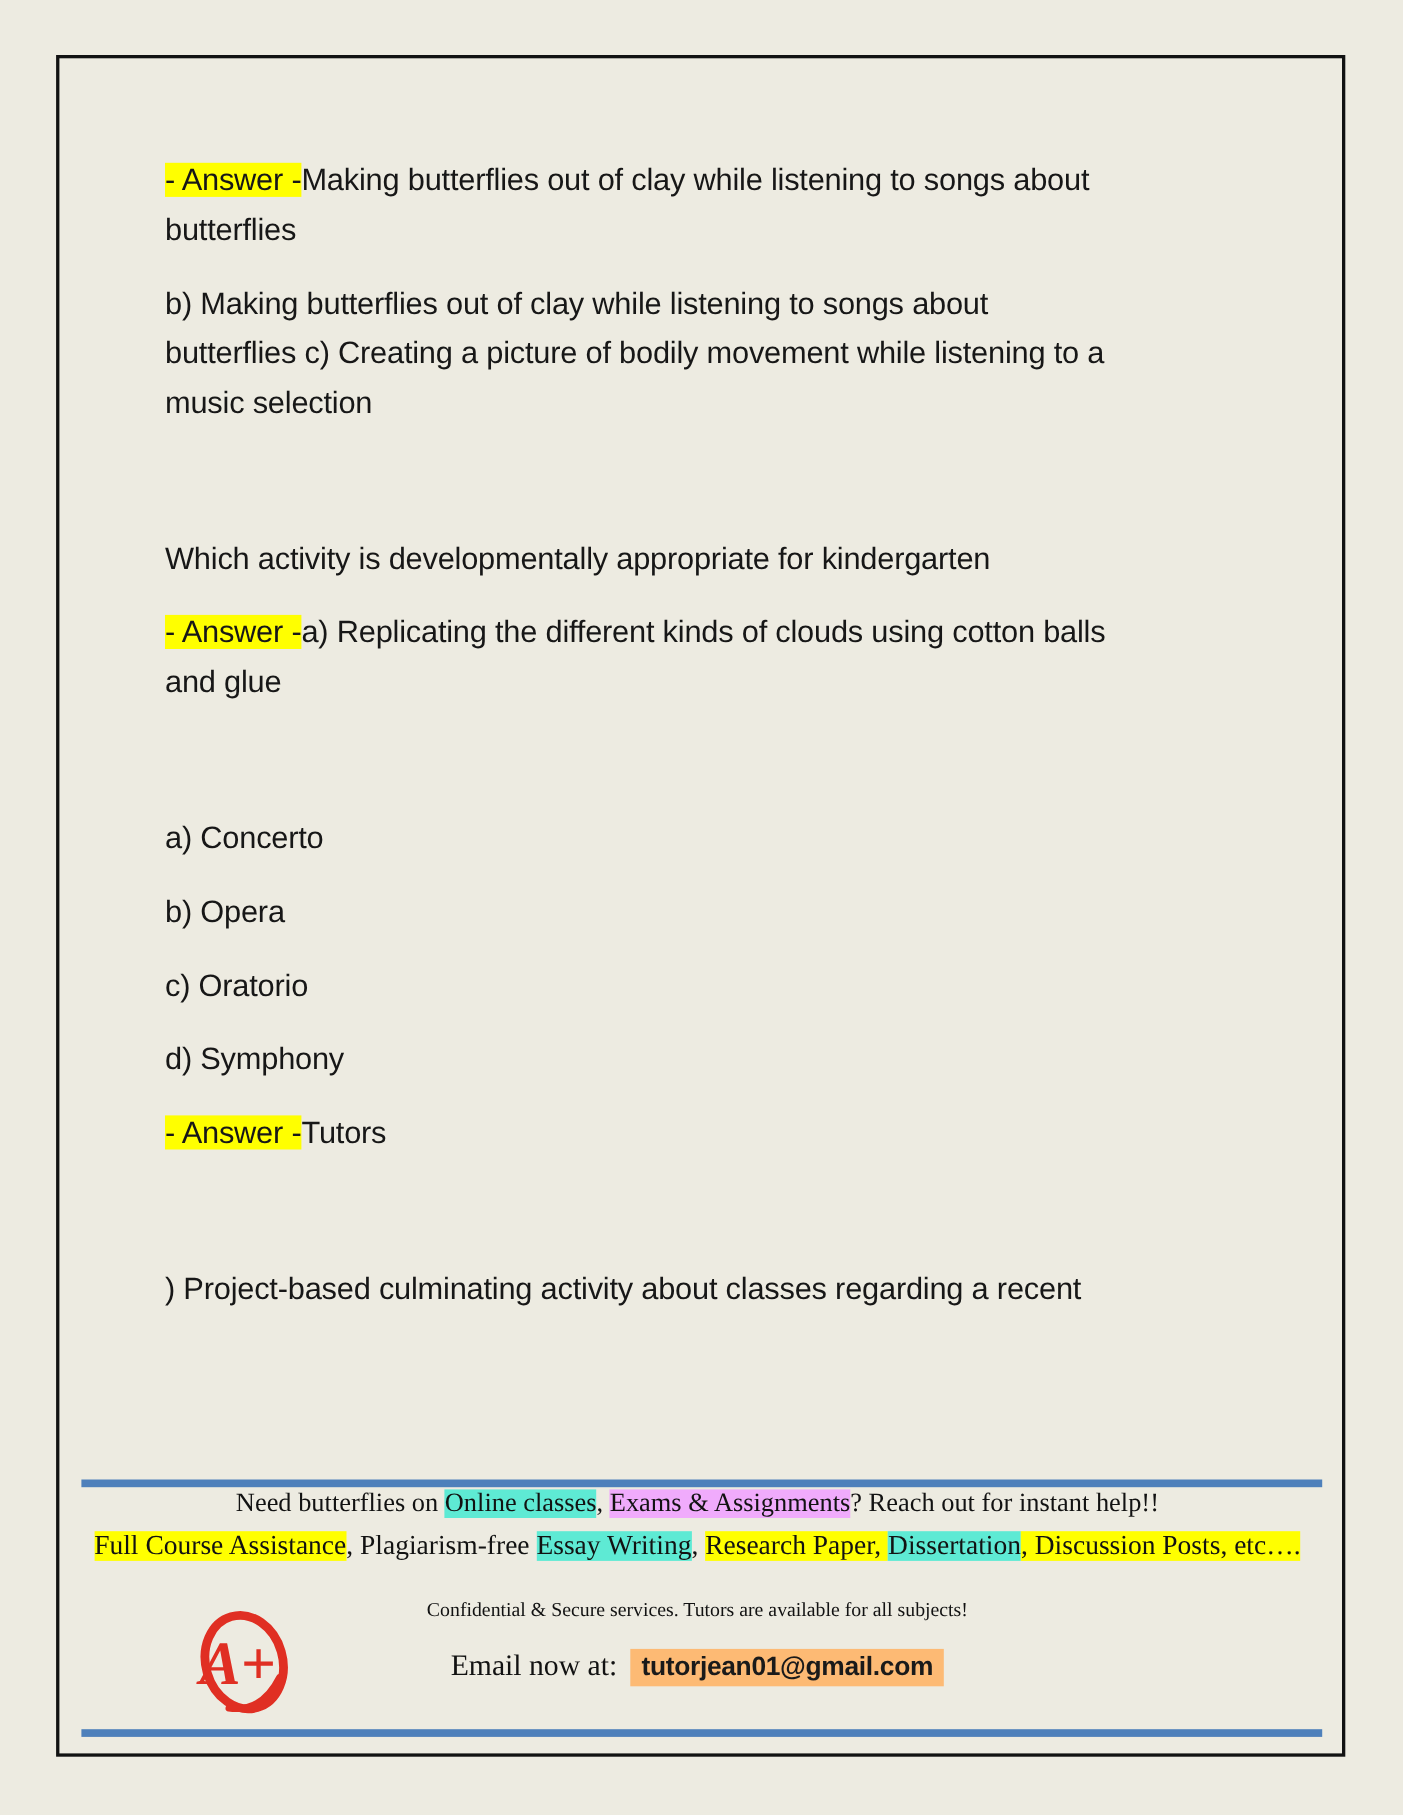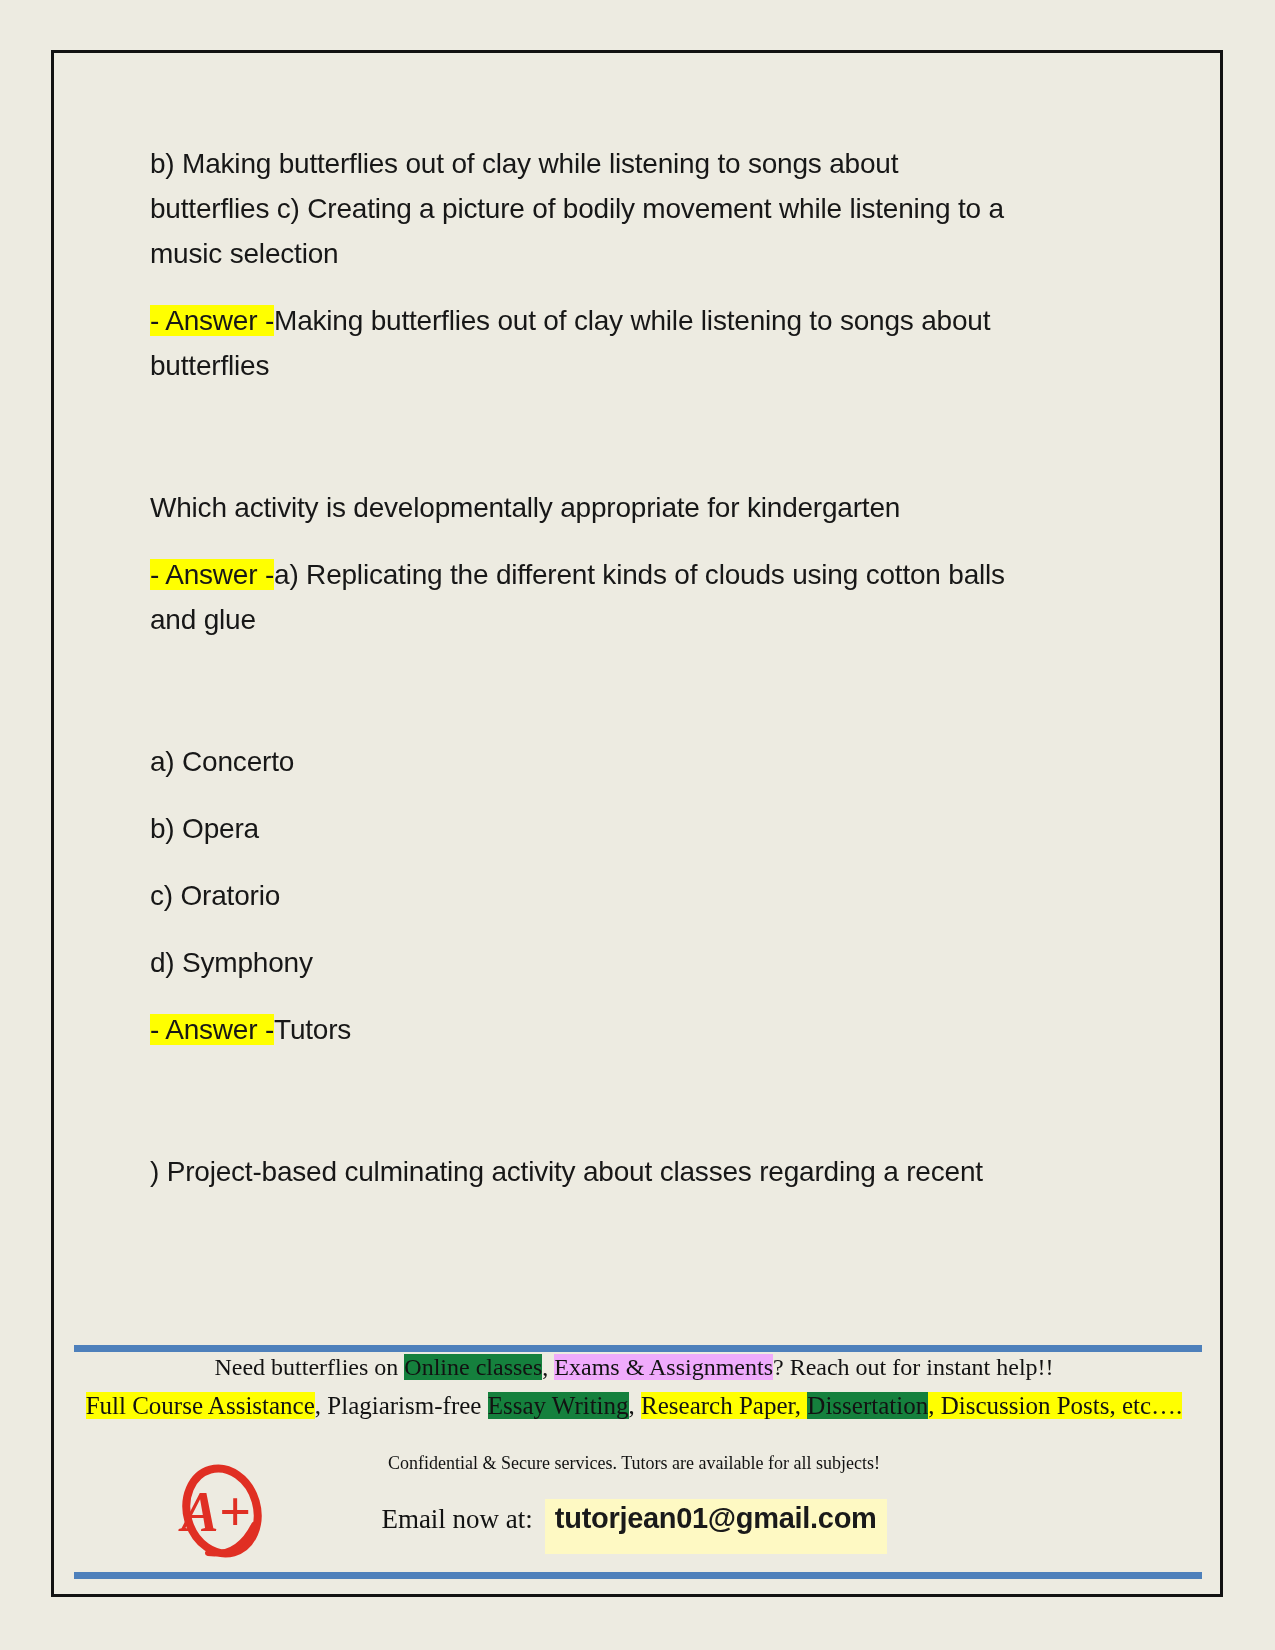--- a/index.html
+++ b/index.html
@@ -6,55 +6,55 @@
   .page{position:relative;width:1275px;height:1650px;background:#edebe1;overflow:hidden;
         font-family:"Liberation Sans",sans-serif;}
   .border-box{position:absolute;left:51px;top:50px;width:1166px;height:1541px;
         border:3px solid #121212;}
   
   .content{position:absolute;left:96px;top:88px;width:990px;color:#171717;}
   .para{margin:0 0 22px 0;font-size:28px;line-height:45px;letter-spacing:-0.2px;}
   .ln{display:block;}
   .spacer{height:75px;}
   .hl-y{background:#ffff00;}
-  .hl-c{background:#15803d;text-align:center;}
+  .hl-c{background:#5eead4;text-align:center;}
   .hl-g{background:#f0abfc;}
   
   .divider{position:absolute;left:20px;width:1128px;height:7px;background:#4e80bb;}
   .divider-top{top:1292px;}
   .divider-bottom{top:1519px;}
   
   .footer-line{position:absolute;left:0;width:1160px;text-align:center;
         font-family:"Liberation Serif",serif;color:#121212;white-space:nowrap;}
   .f1{top:1301px;font-size:24px;}
   .f2{top:1339px;font-size:25px;}
   .f3{top:1400px;font-size:18px;}
   .f4{top:1446px;font-size:27px;}
-  .email-chip{display:inline-block;background:#fef9c3;color:#1a1a1a;
-        font-family:"Liberation Sans",sans-serif;font-weight:bold;font-size:29px;
-        padding:3px 10px 19px 10px;margin-left:12px;letter-spacing:-0.3px;}
+  .email-chip{display:inline-block;background:#fdba74;color:#1a1a1a;
+        font-family:"Liberation Sans",sans-serif;font-weight:bold;font-size:24px;
+        padding:3px 10px 3px 10px;margin-left:12px;letter-spacing:-0.3px;}
   .logo{position:absolute;left:122px;top:1408px;width:92px;height:104px;}
 </style>
 </head>
 <body>
 
 <div class="page">
   <div class="border-box">
 
     <div class="content">
 
       <p class="para">
+        <span class="ln"><span class="hl-y">- Answer -</span><span>Making butterflies out of clay while listening to songs about</span></span>
+        <span class="ln">butterflies</span>
+      </p>
+
+      <p class="para">
         <span class="ln">b) Making butterflies out of clay while listening to songs about</span>
         <span class="ln">butterflies c) Creating a picture of bodily movement while listening to a</span>
         <span class="ln">music selection</span>
-      </p>
-
-      <p class="para">
-        <span class="ln"><span class="hl-y">- Answer -</span><span>Making butterflies out of clay while listening to songs about</span></span>
-        <span class="ln">butterflies</span>
       </p>
 
       <div class="spacer"></div>
 
       <p class="para">
         <span class="ln">Which activity is developmentally appropriate for kindergarten</span>
       </p>
 
       <p class="para">
         <span class="ln"><span class="hl-y">- Answer -</span><span>a) Replicating the different kinds of clouds using cotton balls</span></span>

